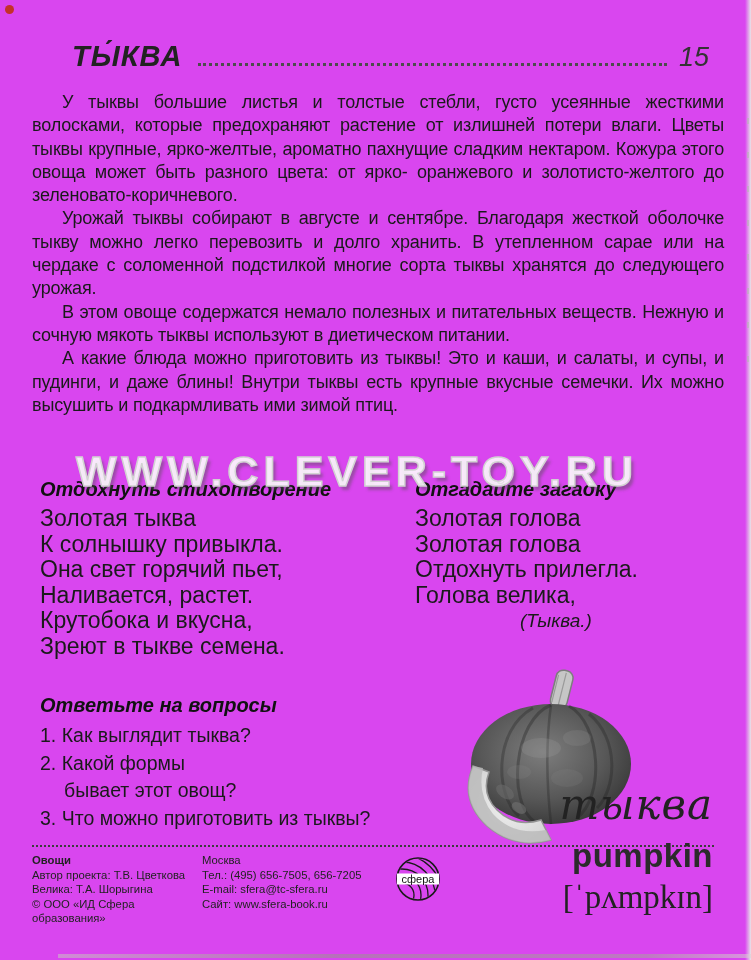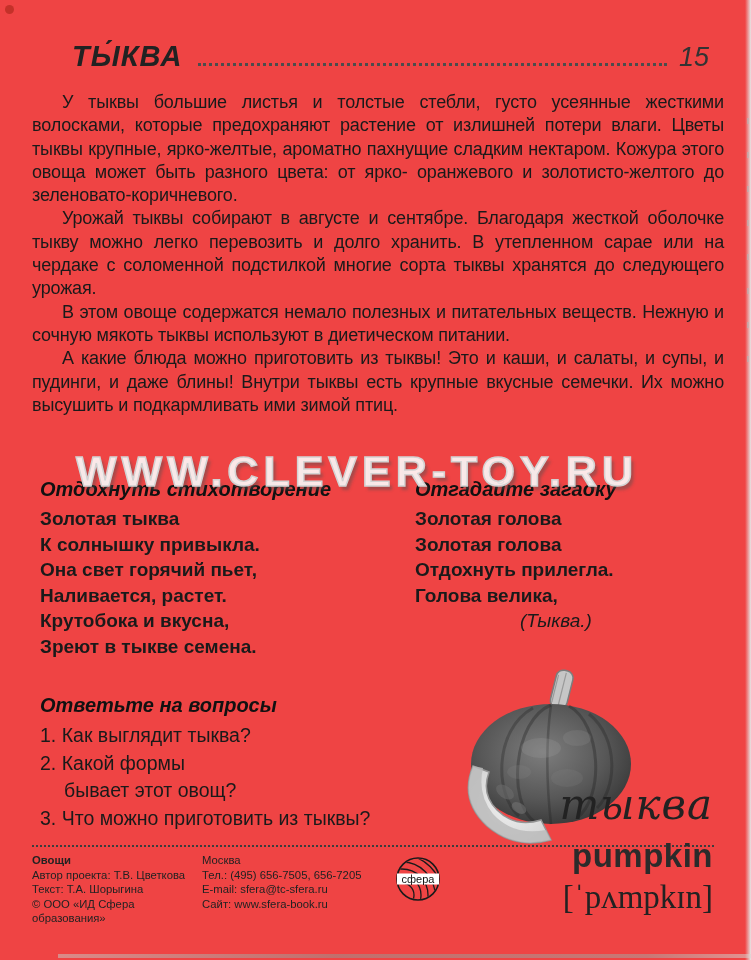--- a/index.html
+++ b/index.html
@@ -1,19 +1,19 @@
 <!DOCTYPE html>
 <html><head>
 <meta charset="utf-8">
 <style>
   html,body{margin:0;padding:0;background:#f2f2f2;}
   .page{
     position:relative;
     width:751px;height:960px;
-    background:#ef4444;
+    background:#d946ef;
     overflow:hidden;
     font-family:"Liberation Sans",sans-serif;
     color:#1a1a1a;
     margin:0 auto;
   }
   
   .title-row{
     position:absolute;top:42px;left:72px;right:42px;
     display:flex;align-items:flex-end;
   }
@@ -46,21 +46,21 @@
     pointer-events:none;
   }
   
   .columns{position:absolute;top:478px;left:40px;width:680px;display:flex;}
   .col-left{width:350px;}
   .col-right{width:300px;margin-left:25px;}
   .section-heading{
     font-size:20px;font-weight:bold;font-style:italic;
     margin:0 0 5px 0;color:#111;
   }
-  .verse-line{font-size:19px;line-height:25.5px;font-weight:bold;}
+  .verse-line{font-size:23px;line-height:25.5px;}
   .riddle-answer{
     font-size:19px;font-style:italic;line-height:25.5px;
     padding-left:105px;
   }
   
   .questions{position:absolute;top:694px;left:40px;width:410px;}
   .q-line{font-size:19.5px;line-height:27.5px;}
   .q-cont{padding-left:24px;}
   
   .figure{position:absolute;left:449px;top:668px;width:196px;height:180px;}
@@ -204,21 +204,21 @@
   <div class="vocab">
     <div class="vocab-ru">тыква</div>
     <div class="vocab-en">pumpkin</div>
     <div class="vocab-tr">[ˈpʌmpkɪn]</div>
   </div>
 
   <div class="footer">
     <div class="f-col1">
       <div class="f-bold">Овощи</div>
       <div>Автор проекта: Т.В. Цветкова</div>
-      <div>Текст: Т.А. Шорыгина</div>
+      <div>Велика: Т.А. Шорыгина</div>
       <div>© ООО «ИД Сфера образования»</div>
     </div>
     <div class="f-col2">
       <div>Москва</div>
       <div>Тел.: (495) 656-7505, 656-7205</div>
       <div>E-mail: sfera@tc-sfera.ru</div>
       <div>Сайт: www.sfera-book.ru</div>
     </div>
     <div class="f-logo">
       <svg width="48" height="48" viewBox="0 0 48 48" xmlns="http://www.w3.org/2000/svg">

